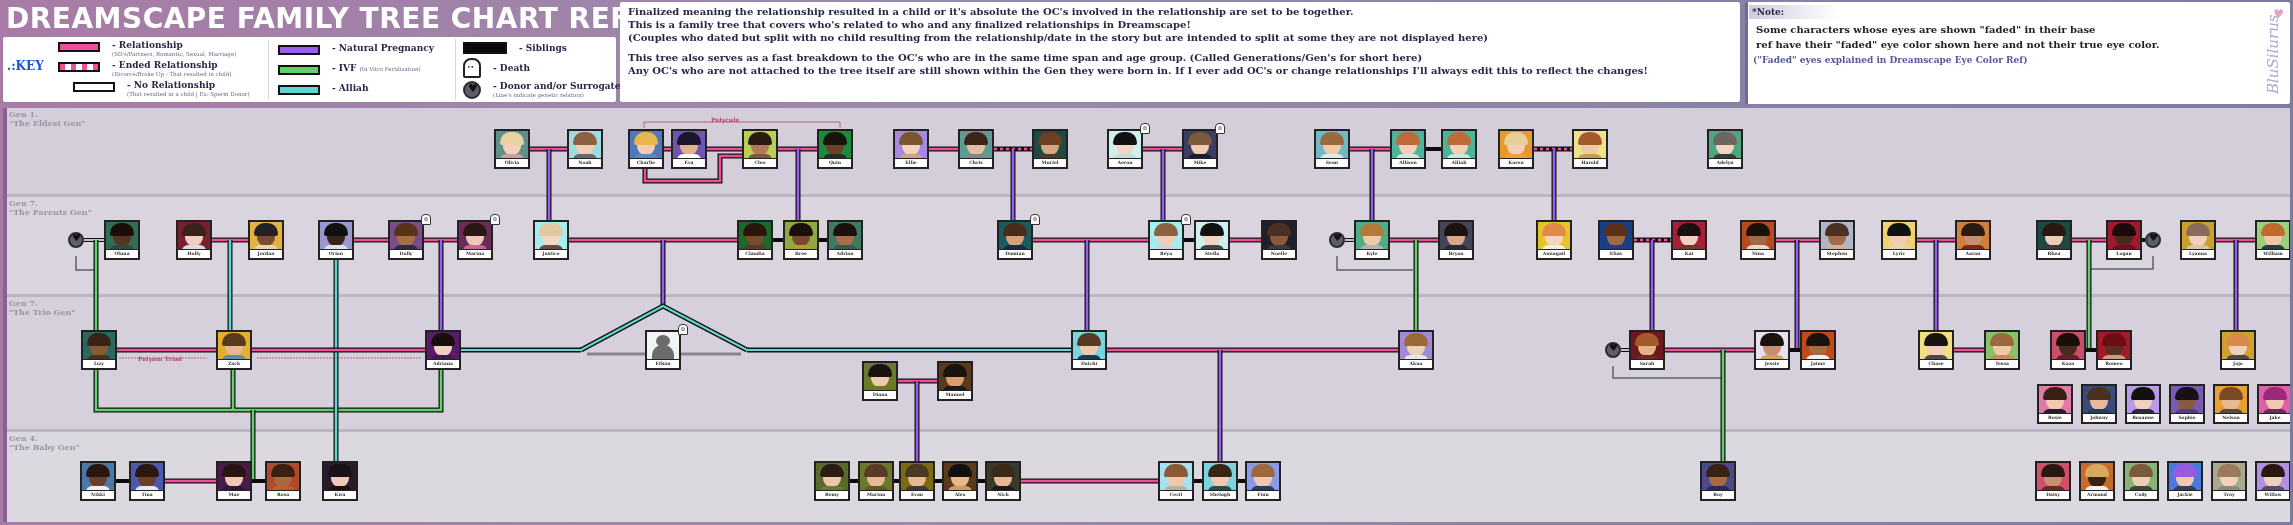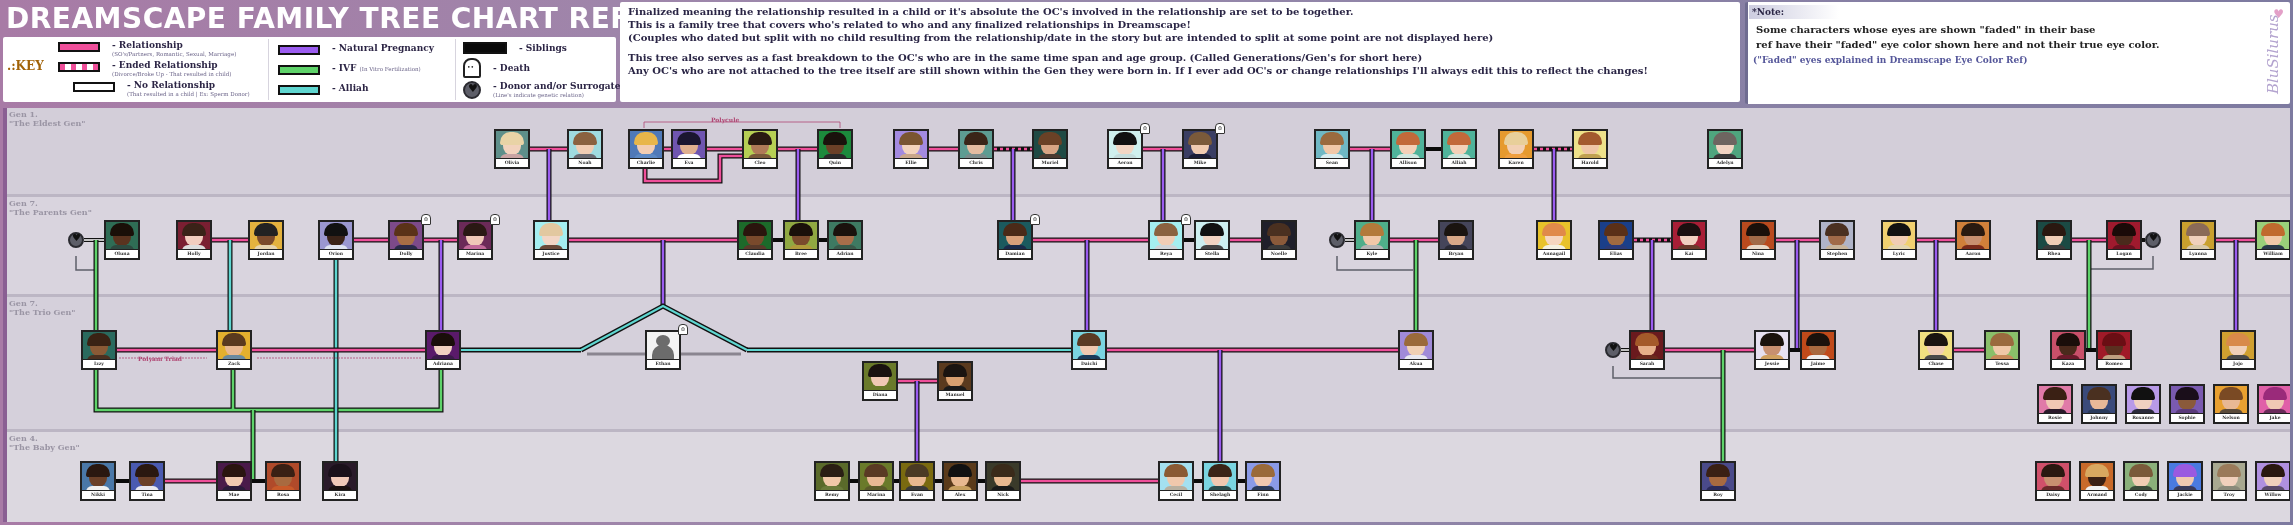--- a/index.html
+++ b/index.html
@@ -3,21 +3,21 @@
 <meta charset="utf-8">
 <style>
   * { box-sizing: border-box; margin: 0; padding: 0; }
   html, body { width: 2293px; height: 525px; overflow: hidden; background: #7a5c8c; }
   body { font-family: "DejaVu Serif", serif; position: relative; }
   #root { position: absolute; left: 0; top: 0; width: 2293px; height: 525px; background: linear-gradient(90deg, #a87ba6 0%, #9a8aac 40%, #7d7aa0 100%); }
 
   
   .title { position: absolute; left: 6px; top: 2px; height: 34px; font-family: "DejaVu Sans", sans-serif; font-weight: bold; font-size: 28px; color: #fff; letter-spacing: 0.5px; white-space: nowrap; line-height: 34px; }
   .key-box { position: absolute; left: 3px; top: 37px; width: 613px; height: 65px; background: #fff; border-radius: 2px; }
-  .key-label { position: absolute; left: 4px; top: 22px; font-size: 12px; font-weight: bold; color: #a16207; }
+  .key-label { position: absolute; left: 4px; top: 22px; font-size: 12px; font-weight: bold; color: #1d4ed8; }
   .key-sep { position: absolute; top: 2px; width: 1px; height: 61px; background: #d7d4de; }
   .key-item { position: absolute; display: flex; align-items: flex-start; gap: 12px; }
   .swatch { width: 42px; height: 10px; border: 2px solid #111; flex: none; margin-top: 2px; }
   .sw-rel { background: #ef4f9a; }
   .sw-ended { background: repeating-linear-gradient(90deg, #ef4f9a 0 5px, #fff 5px 11px); }
   .sw-none { background: #fff; }
   .sw-nat { background: #9b5cf0; }
   .sw-ivf { background: #5ed36a; }
   .sw-adopt { background: #5fd6d0; }
   .sw-sib { background: #0a0a0a; width: 44px; height: 12px; }
@@ -132,21 +132,21 @@
       <span class="key-text">
         <span class="key-main">- Donor and/or Surrogate</span>
         <span class="key-sub">(Line's indicate genetic relation)</span>
       </span>
     </div>
   </div>
 
   <div class="intro-box">
     <div class="intro-line">Finalized meaning the relationship resulted in a child or it's absolute the OC's involved in the relationship are set to be together.</div>
     <div class="intro-line">This is a family tree that covers who's related to who and any finalized relationships in Dreamscape!</div>
-    <div class="intro-line">(Couples who dated but split with no child resulting from the relationship/date in the story but are intended to split at some point are not displayed here)</div>
+    <div class="intro-line">(Couples who dated but split with no child resulting from the relationship/date in the story but are intended to split at some they are not displayed here)</div>
     <div class="intro-gap"></div>
     <div class="intro-line">This tree also serves as a fast breakdown to the OC's who are in the same time span and age group. (Called Generations/Gen's for short here)</div>
     <div class="intro-line">Any OC's who are not attached to the tree itself are still shown within the Gen they were born in. If I ever add OC's or change relationships I'll always edit this to reflect the changes!</div>
   </div>
 
   <div class="note-box">
     <div class="note-title">*Note:</div>
     <div class="note-line" style="top:22px;">Some characters whose eyes are shown "faded" in their base</div>
     <div class="note-line" style="top:37px;">ref have their "faded" eye color shown here and not their true eye color.</div>
     <div class="note-link" style="top:53px;">("Faded" eyes explained in Dreamscape Eye Color Ref)</div>

